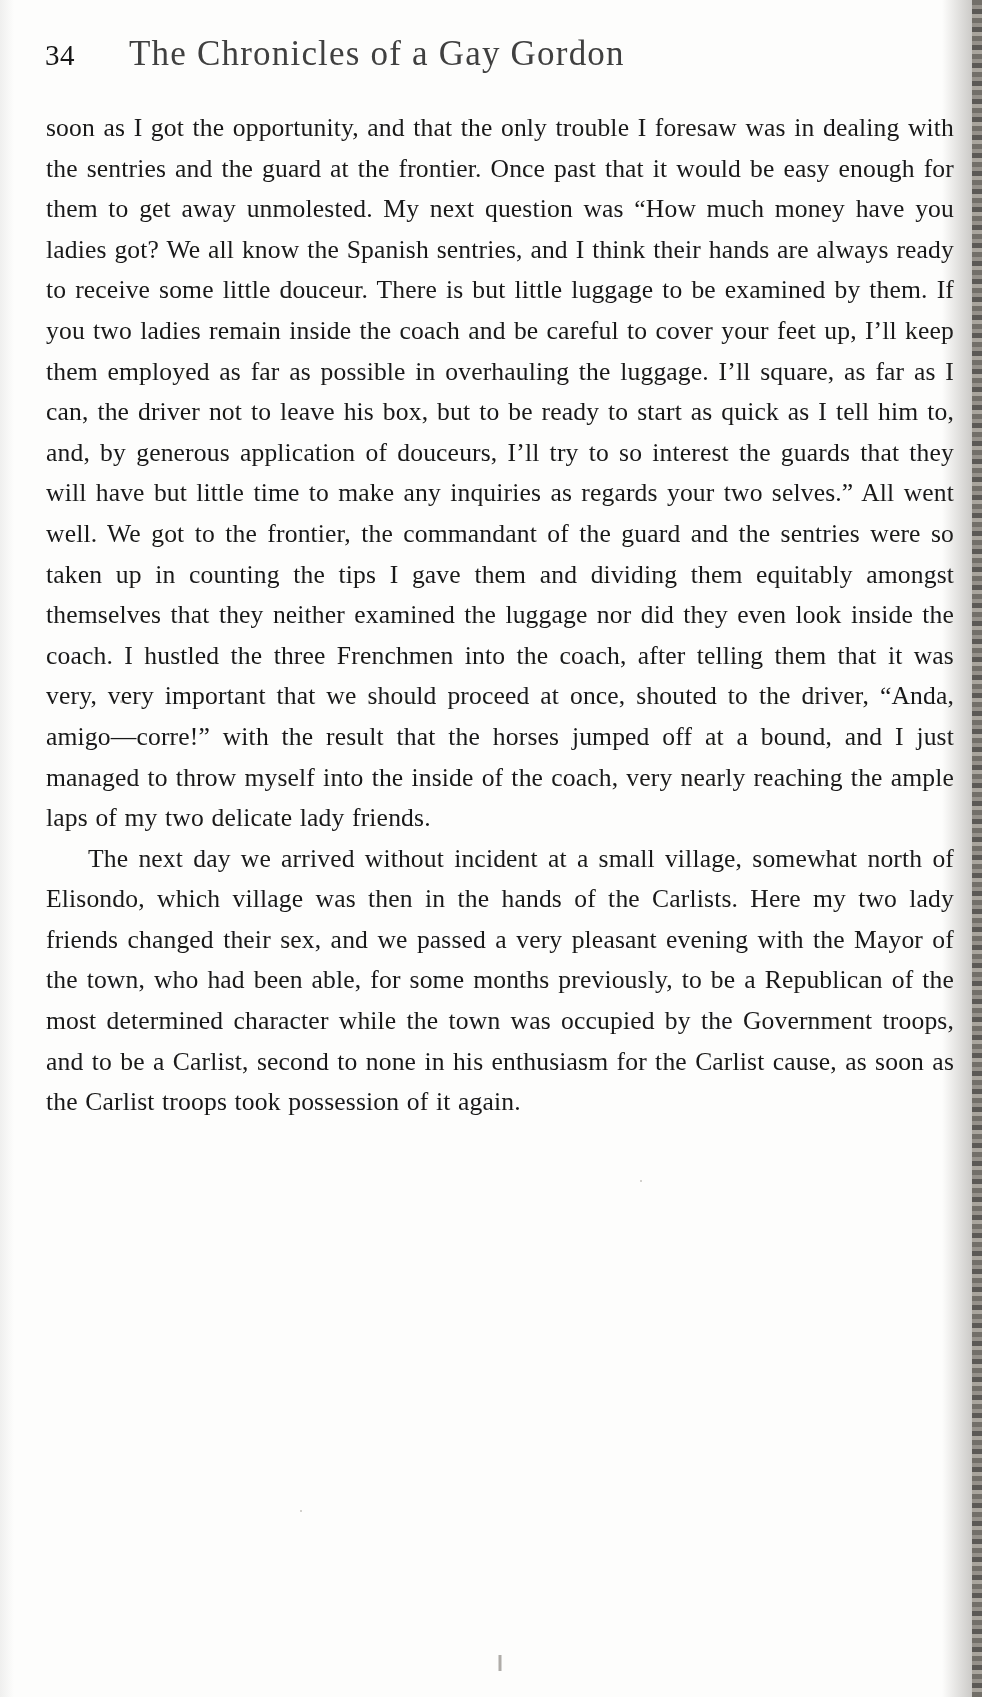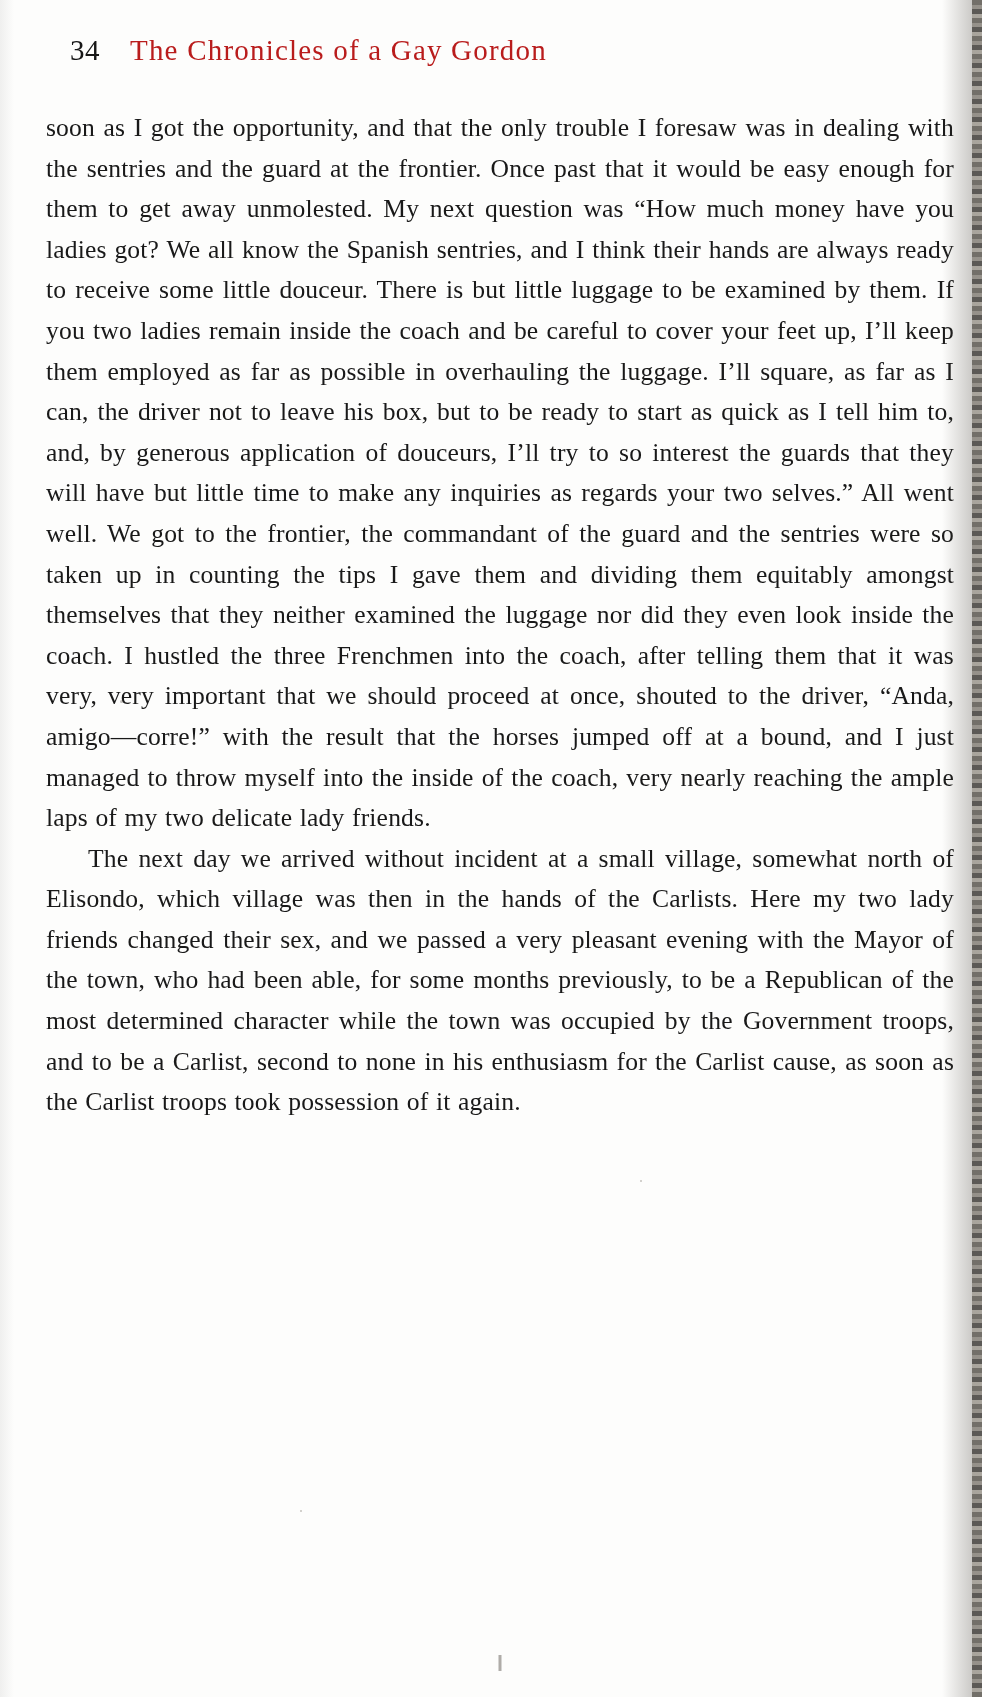--- a/index.html
+++ b/index.html
@@ -54,34 +54,35 @@
     pointer-events: none;
   }
   .header {
     position: absolute;
     left: 0;
     right: 0;
     top: 34px;
     height: 54px;
     display: flex;
     align-items: baseline;
-    padding-left: 70px;
+    padding-left: 45px;
     padding-right: 60px;
   }
   .folio {
     font-size: 29px;
     letter-spacing: 0.5px;
     margin-right: 30px;
     color: #171717;
   }
   .running-head {
-    font-size: 29px;
+    font-size: 35px;
     letter-spacing: 1.2px;
-    color: #b91c1c;
+    color: #404040;
     white-space: nowrap;
+    margin-left: 24px;
   }
   .body-text {
     position: absolute;
     left: 46px;
     right: 46px;
     top: 108px;
     font-size: 25.6px;
     line-height: 40.6px;
     color: #191919;
     letter-spacing: 0.15px;

